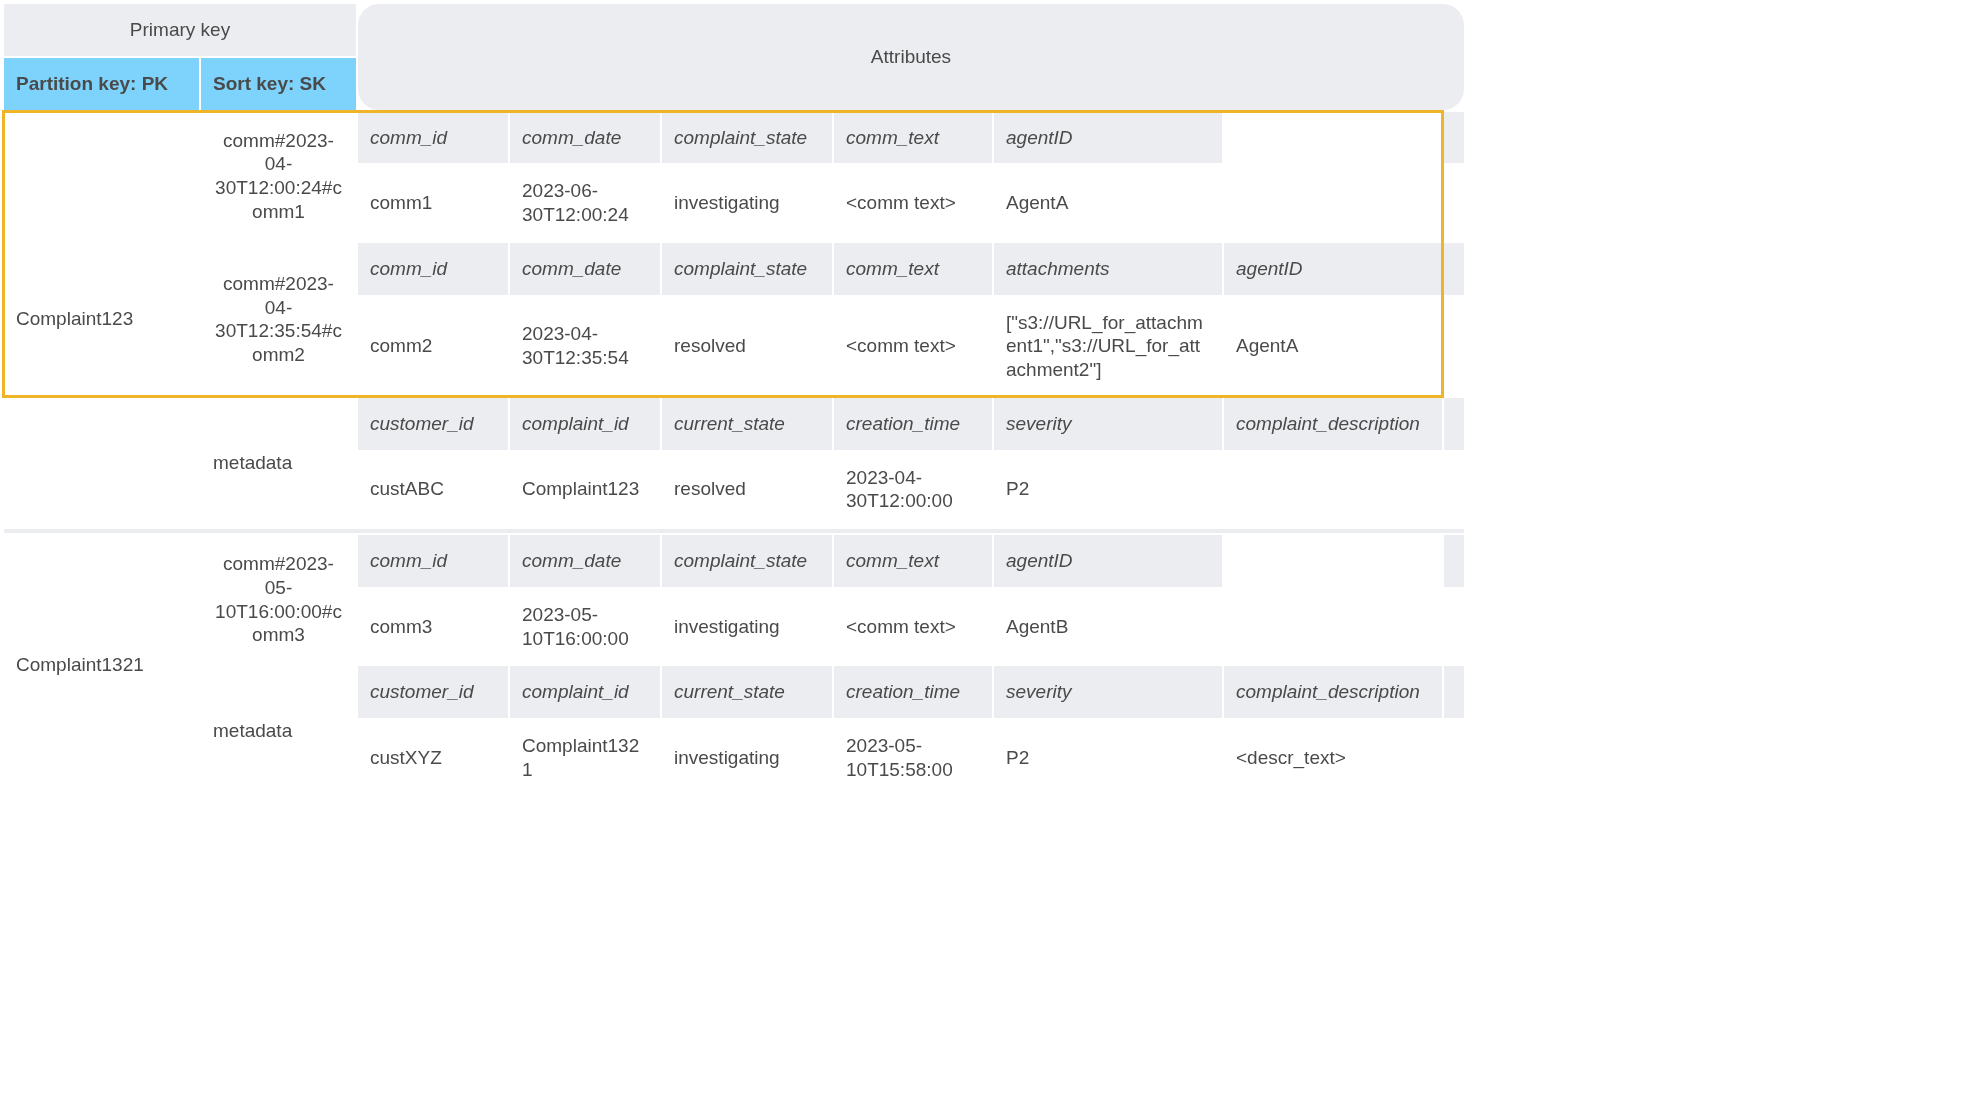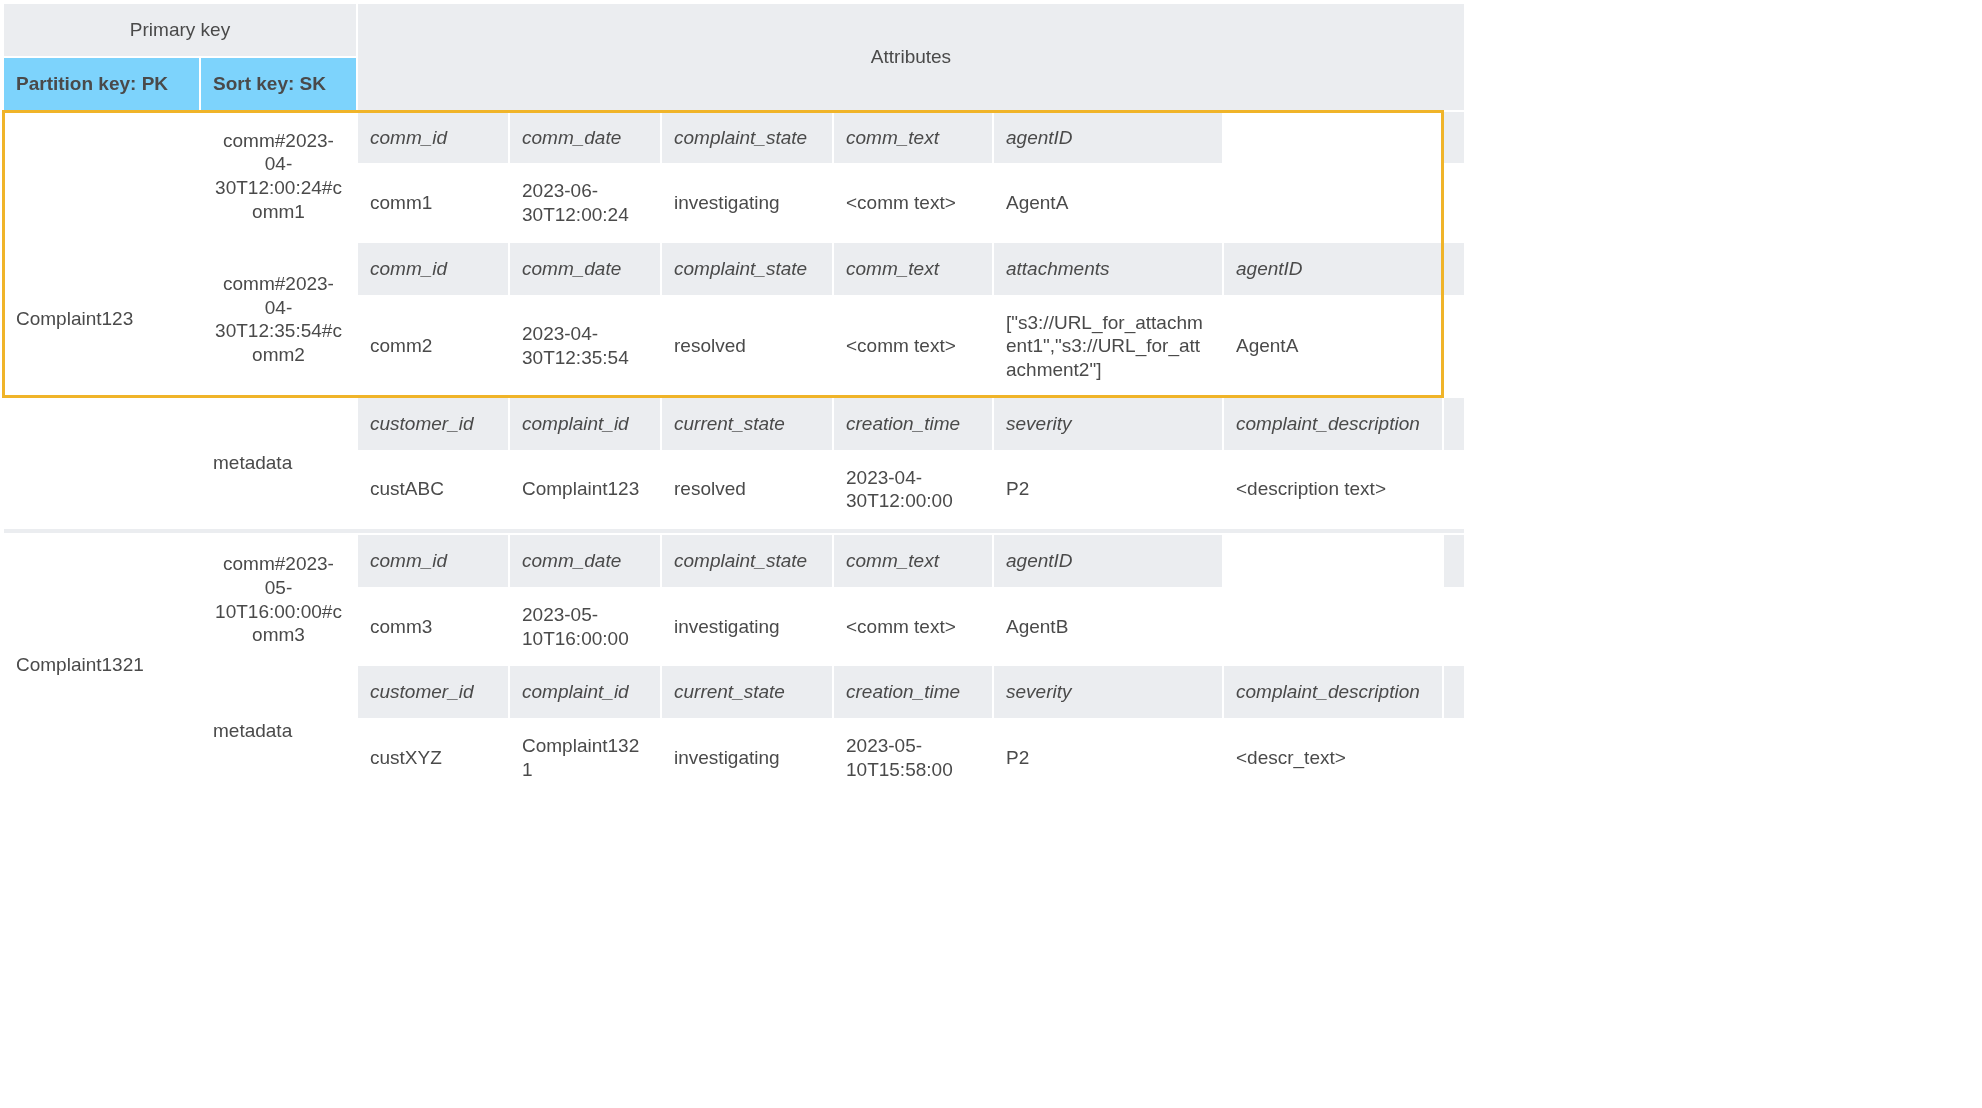--- a/index.html
+++ b/index.html
@@ -64,21 +64,21 @@
     pointer-events: none;
     z-index: 10;
   }
 </style>
 </head>
 <body>
 
 <div class="highlight-wrap">
   <div class="grid" id="grid">
       <div class="cell hdr-light" style="grid-column: span 2;">Primary key</div>
-      <div class="cell hdr-light" style="grid-area: span 2 / span 7;">Attributes</div>
+      <div class="cell hdr-light" style="grid-area: span 2 / span 7; border-radius: 21px;">Attributes</div>
       <div class="cell hdr-sub">Partition key: PK</div>
       <div class="cell hdr-sub">Sort key: SK</div>
       <div class="cell pk-cell" style="grid-row: span 6;">Complaint123</div>
       <div class="cell sk-cell" style="grid-row: span 2;">comm#2023-04-30T12:00:24#comm1</div>
       <div class="cell attr-head">comm_id</div>
       <div class="cell attr-head">comm_date</div>
       <div class="cell attr-head">complaint_state</div>
       <div class="cell attr-head">comm_text</div>
       <div class="cell attr-head">agentID</div>
       <div class="cell white"></div>
@@ -111,21 +111,20 @@
       <div class="cell attr-head">current_state</div>
       <div class="cell attr-head">creation_time</div>
       <div class="cell attr-head">severity</div>
       <div class="cell attr-head">complaint_description</div>
       <div class="cell attr-head" style="padding: 0px;"></div>
       <div class="cell white">custABC</div>
       <div class="cell white">Complaint123</div>
       <div class="cell white">resolved</div>
       <div class="cell white">2023-04-30T12:00:00</div>
       <div class="cell white">P2</div>
-      <div class="cell white">&lt;description text&gt;</div>
       <div class="cell white" style="padding: 0px;"></div>
       <div class="thin-gap" style="grid-column: 1 / -1;"></div>
       <div class="cell pk-cell" style="grid-row: span 4;">Complaint1321</div>
       <div class="cell sk-cell" style="grid-row: span 2;">comm#2023-05-10T16:00:00#comm3</div>
       <div class="cell attr-head">comm_id</div>
       <div class="cell attr-head">comm_date</div>
       <div class="cell attr-head">complaint_state</div>
       <div class="cell attr-head">comm_text</div>
       <div class="cell attr-head">agentID</div>
       <div class="cell white"></div>

